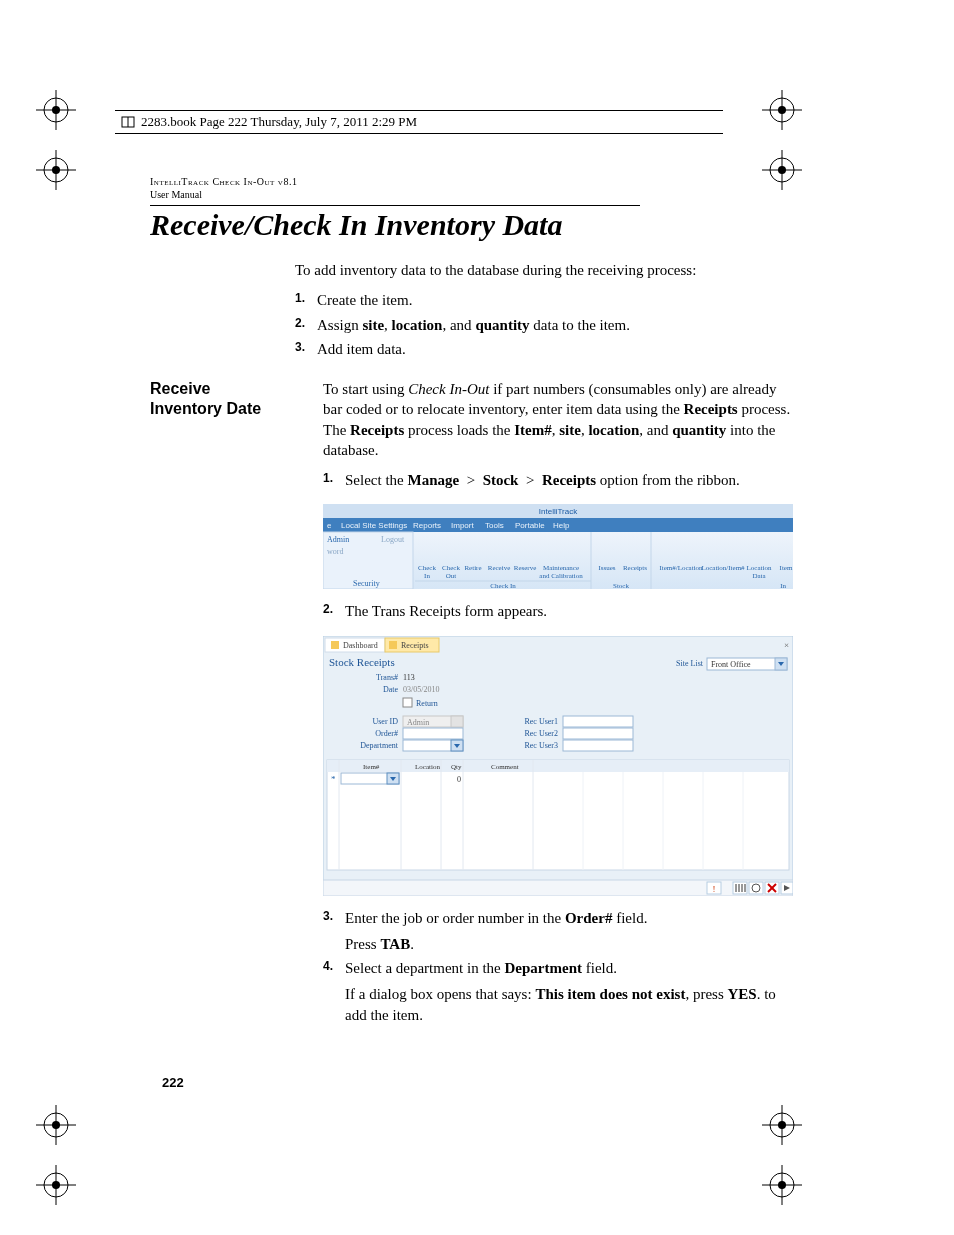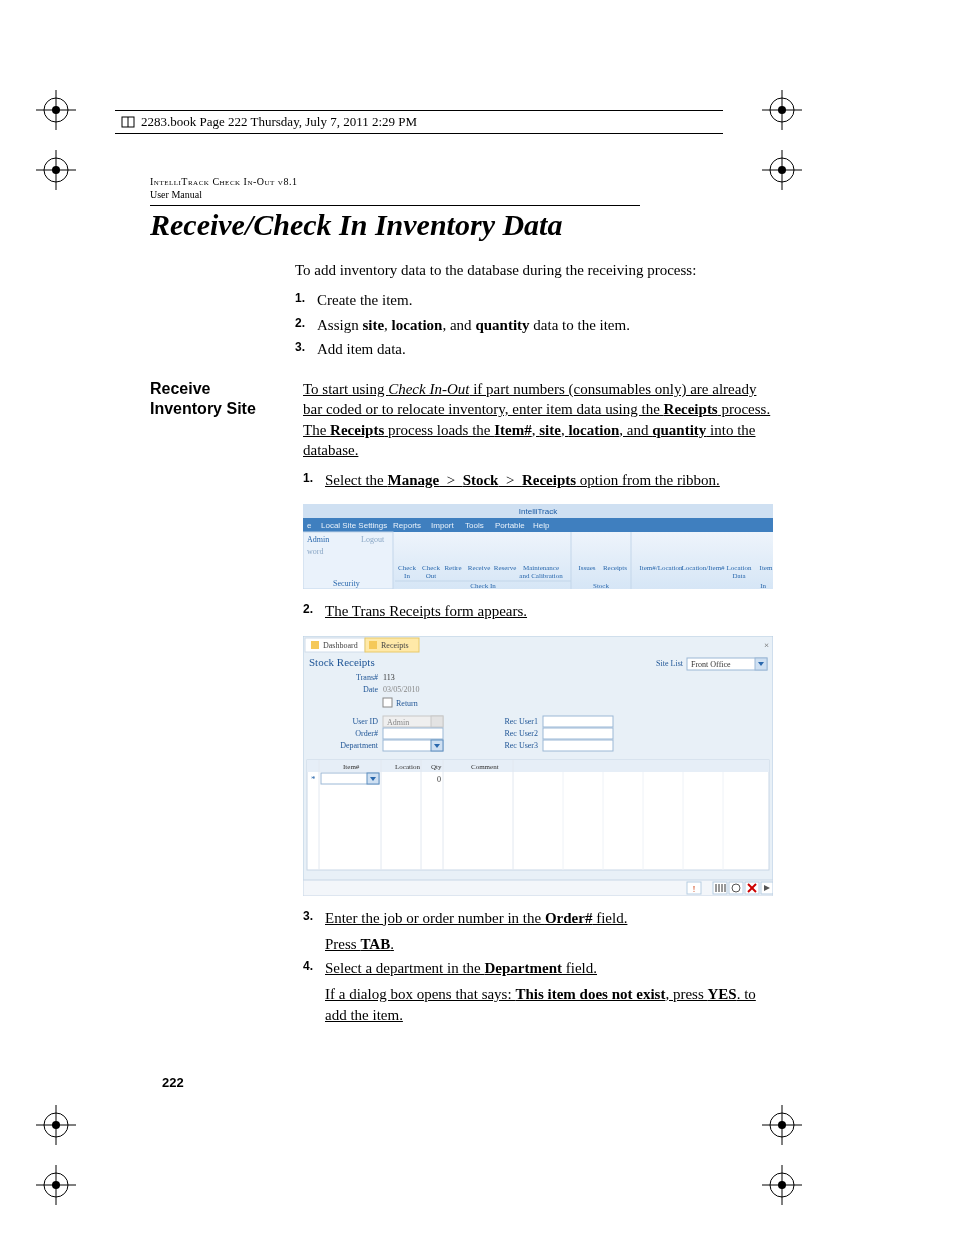--- a/index.html
+++ b/index.html
@@ -81,36 +81,36 @@
     top: 0;
     font-family: Arial, Helvetica, sans-serif;
     font-weight: bold;
     font-size: 12px;
     color: #000;
   }
   .section-row {
     display: flex;
     align-items: flex-start;
     margin-top: 20px;
+    gap: 20px;
   }
   .side-head {
     width: 145px;
     flex: 0 0 145px;
     font-family: Arial, Helvetica, sans-serif;
     font-weight: bold;
     font-size: 16px;
     color: #000;
     line-height: 1.25;
     padding-right: 8px;
   }
   .section-body {
     flex: 1;
     font-size: 15px;
     line-height: 1.35;
-    text-decoration: underline;
   }
   .section-body p { margin: 0 0 10px 0; }
   b { font-weight: bold; }
   i { font-style: italic; }
   .screenshot {
     margin: 8px 0 12px 0;
   }
   .screenshot svg { display:block; }
   .page-num {
     position: absolute;
@@ -219,21 +219,21 @@
       <ol class="steps">
         <li><span class="num">1.</span><span>Create the item.</span></li>
         <li><span class="num">2.</span><span>Assign <b>site</b>, <b>location</b>, and <b>quantity</b> data to the item.</span></li>
         <li><span class="num">3.</span><span>Add item data.</span></li>
       </ol>
     </div>
 
     <div class="section-row">
       <div class="side-head">
         <span>Receive</span><br>
-        <span>Inventory Site</span>
+        <span>Inventory Date</span>
       </div>
       <div class="section-body">
         <p>To start using <i>Check In-Out</i> if part numbers (consumables only) are already bar coded or to relocate inventory, enter item data using the <b>Receipts</b> process. The <b>Receipts</b> process loads the <b>Item#</b>, <b>site</b>, <b>location</b>, and <b>quantity</b> into the database.</p>
 
         <ol class="steps">
           <li><span class="num">1.</span><span>Select the <b>Manage</b>&nbsp; &gt; &nbsp;<b>Stock</b>&nbsp; &gt; &nbsp;<b>Receipts</b> option from the ribbon.</span></li>
         </ol>
 
         <div class="screenshot">
           <svg width="470" height="85" viewBox="0 0 470 85">

